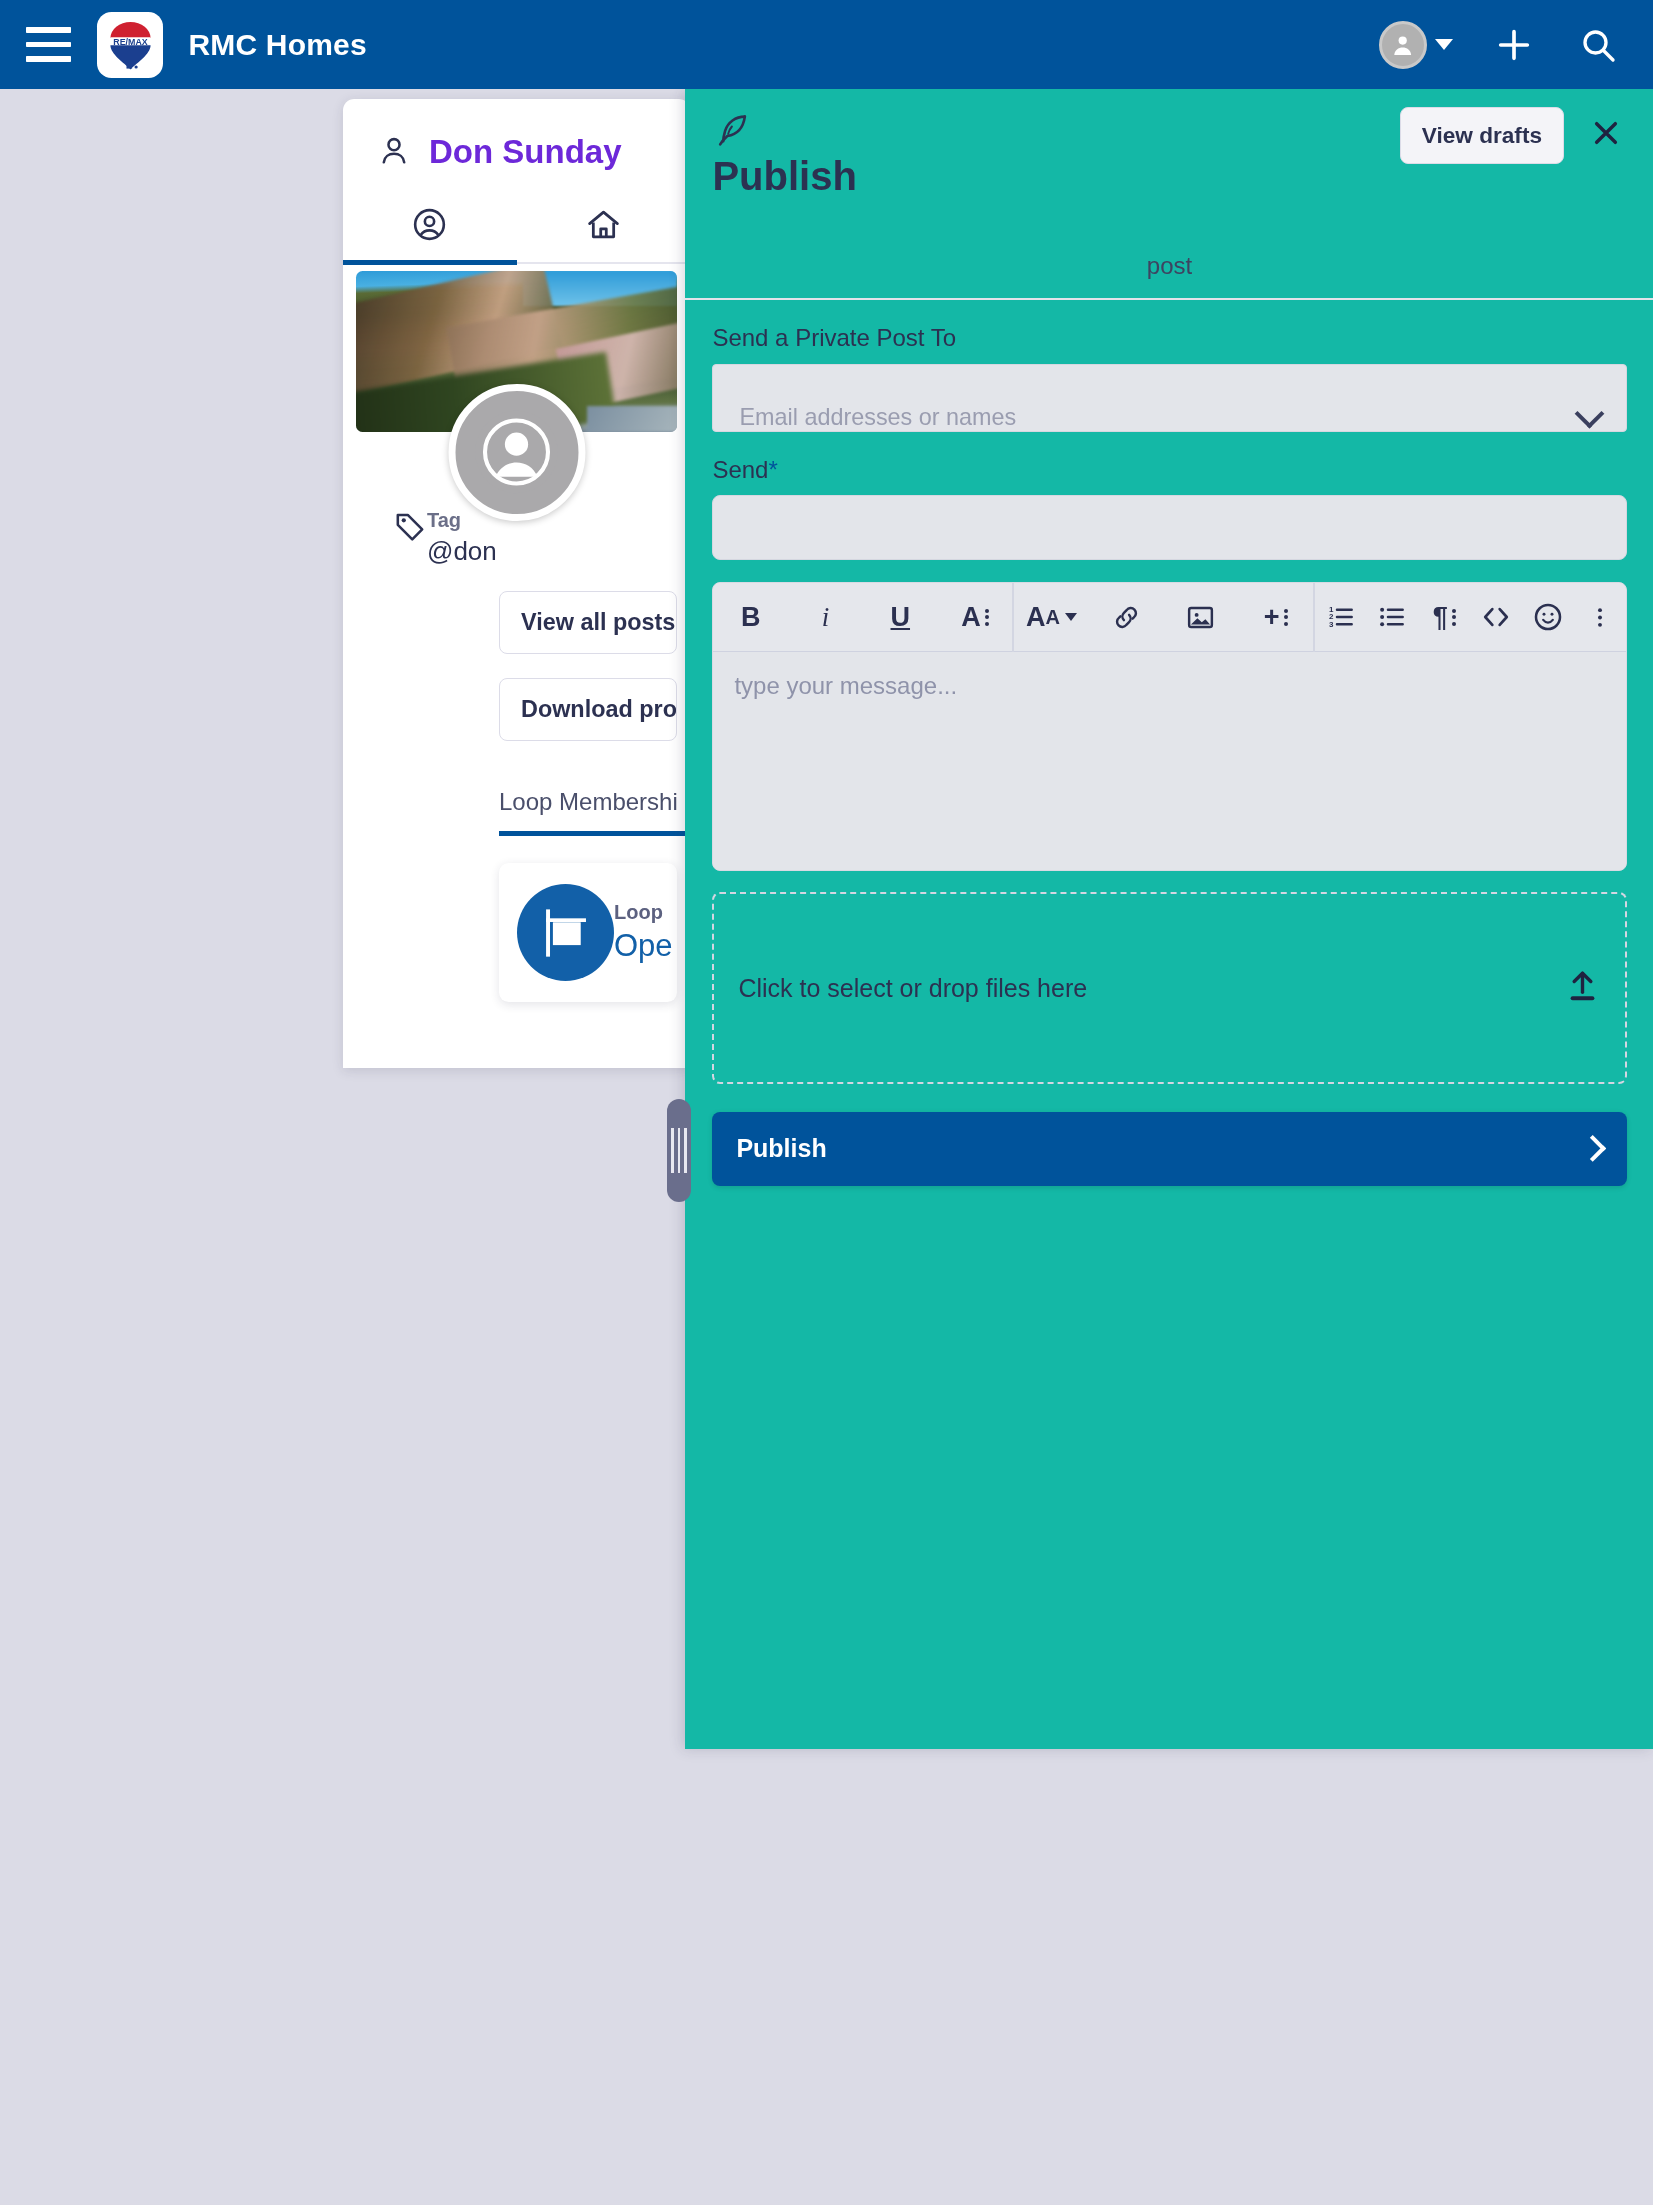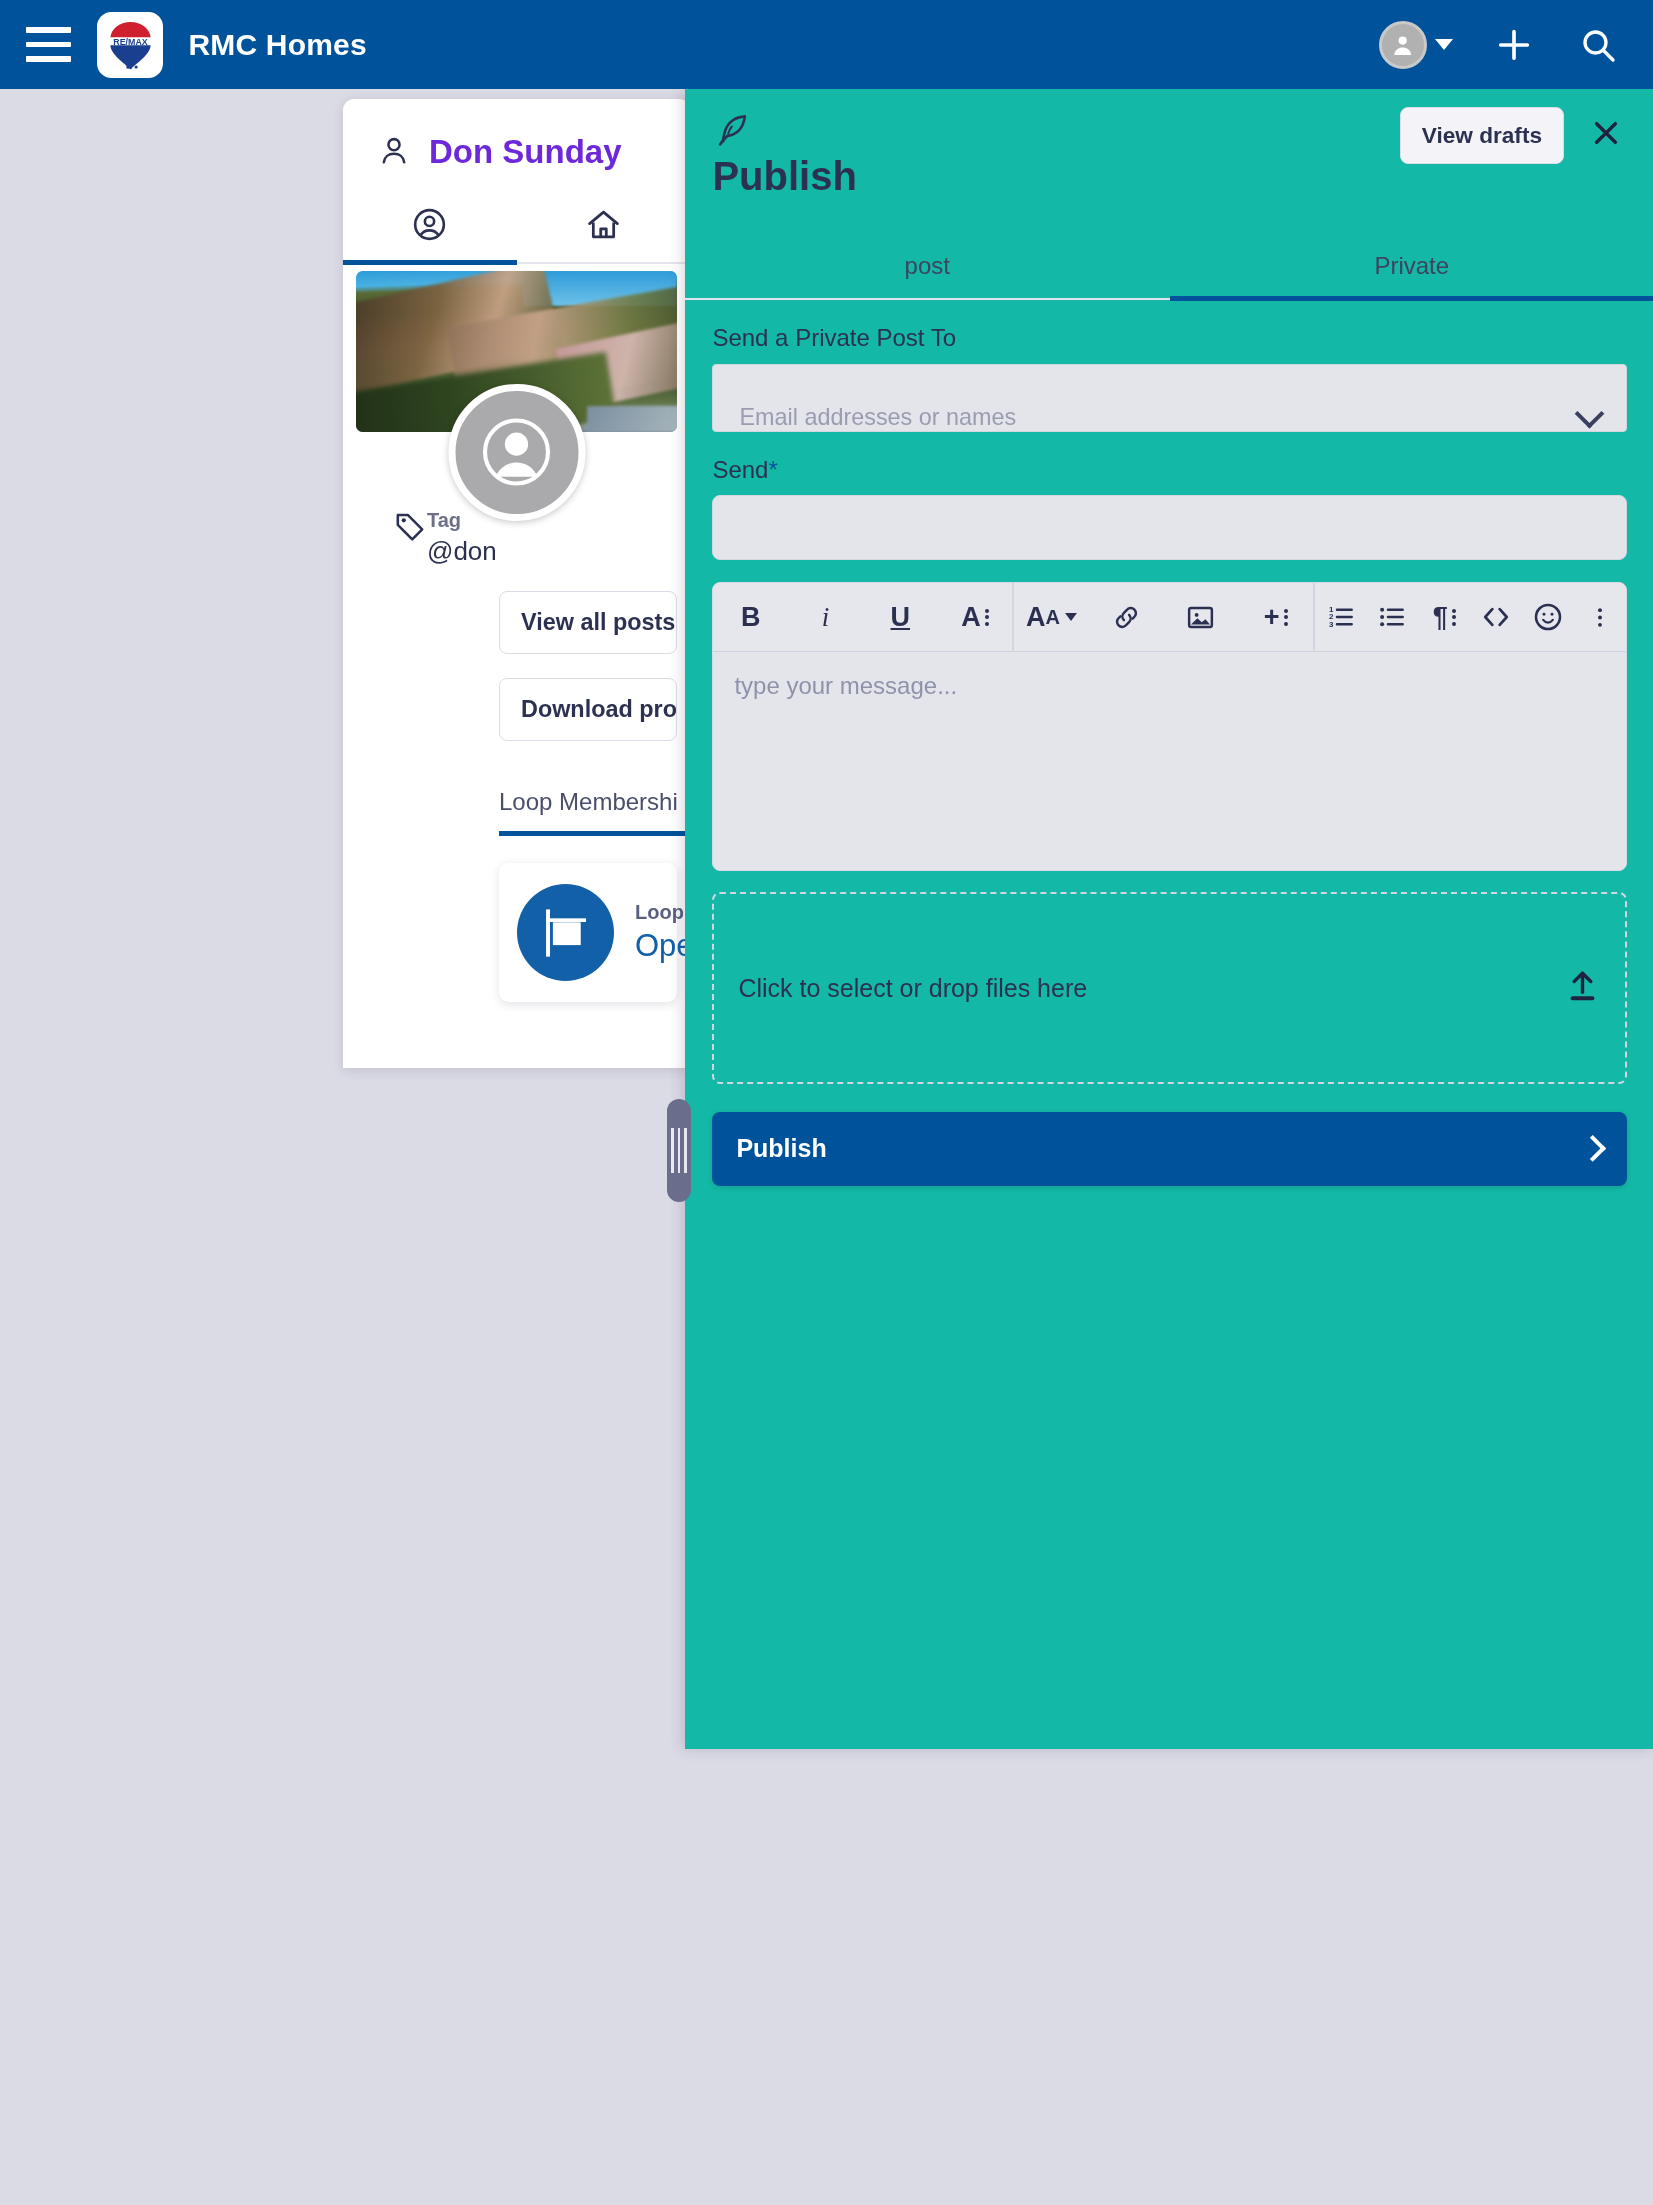--- a/index.html
+++ b/index.html
@@ -92,21 +92,21 @@
     background: #fff; display: flex; align-items: center; padding-left: 21px;
     font-size: 23.4px; font-weight: 700; color: #2c3151; white-space: nowrap; overflow: hidden; cursor: pointer;
   }
   .loop-tabs { margin: 39px 13px 0 156px; border-bottom: 2.4px solid #e5e5ee; display: flex; }
   .loop-tab { padding: 8px 0 18px; font-size: 24px; color: #4a4f6b; white-space: nowrap;
     position: relative; cursor: pointer; }
   .loop-tab.active::after { content: ""; position: absolute; left: 0; right: -161px; bottom: -2.4px; height: 4.8px; background: #00539b; }
   .loop-card {
     margin: 27.4px 13px 0 156px; background: #fff; border-radius: 9.7px;
     box-shadow: 0 2.4px 9.7px rgba(40,40,70,.12);
-    padding: 21px 18px; display: flex; align-items: center; gap: 21px; cursor: pointer;
+    padding: 21px 18px; display: flex; align-items: center; cursor: pointer;
   }
   .loop-avatar { width: 97px; height: 97px; border-radius: 50%; background: #1260a8;
     display: flex; align-items: center; justify-content: center; flex: 0 0 auto; }
   .loop-meta-label { font-size: 20px; color: #5c6180; font-weight: 700; white-space: nowrap; }
   .loop-meta-value { font-size: 31px; color: #1260a8; margin-top: 4.8px; white-space: nowrap; }
 
   
   .publish-panel {
     position: absolute; left: 685px; top: 89px;
     width: 969px; height: 1660px;
@@ -344,21 +344,20 @@
         <svg width="32" height="32" viewBox="0 0 24 24" aria-hidden="true">
           <path d="M5 5 19 19M19 5 5 19" stroke="#1f2340" stroke-width="2.6" stroke-linecap="round"></path>
         </svg>
       </div>
 
       <div class="panel-title">Publish</div>
     </div>
 
     <div class="panel-tabs">
       <div class="panel-tab">post</div>
-      <div class="panel-tab active">Private</div>
     </div>
 
     <div class="form">
 
       <div class="field-label">Send a Private Post To</div>
       <div class="select-box">
         <span class="select-placeholder">Email addresses or names</span>
         <span class="chev-down"></span>
       </div>
 

